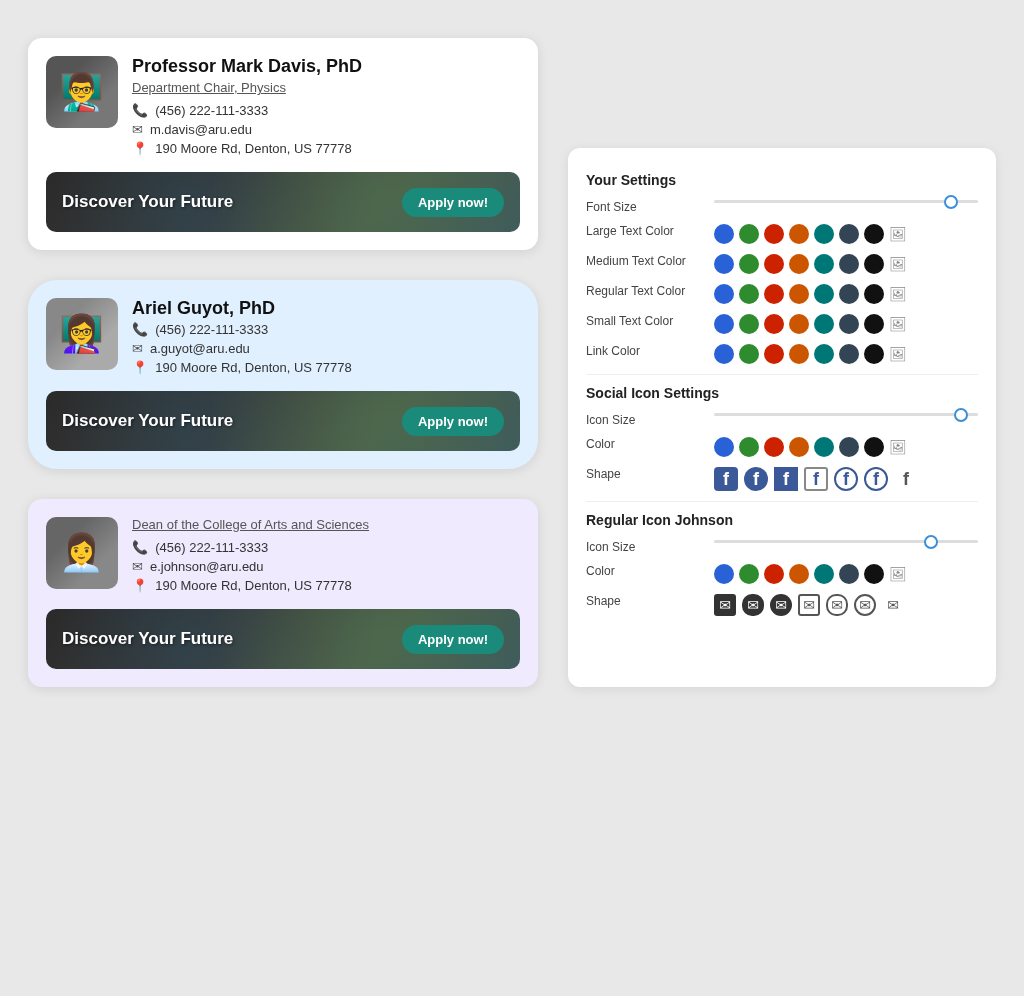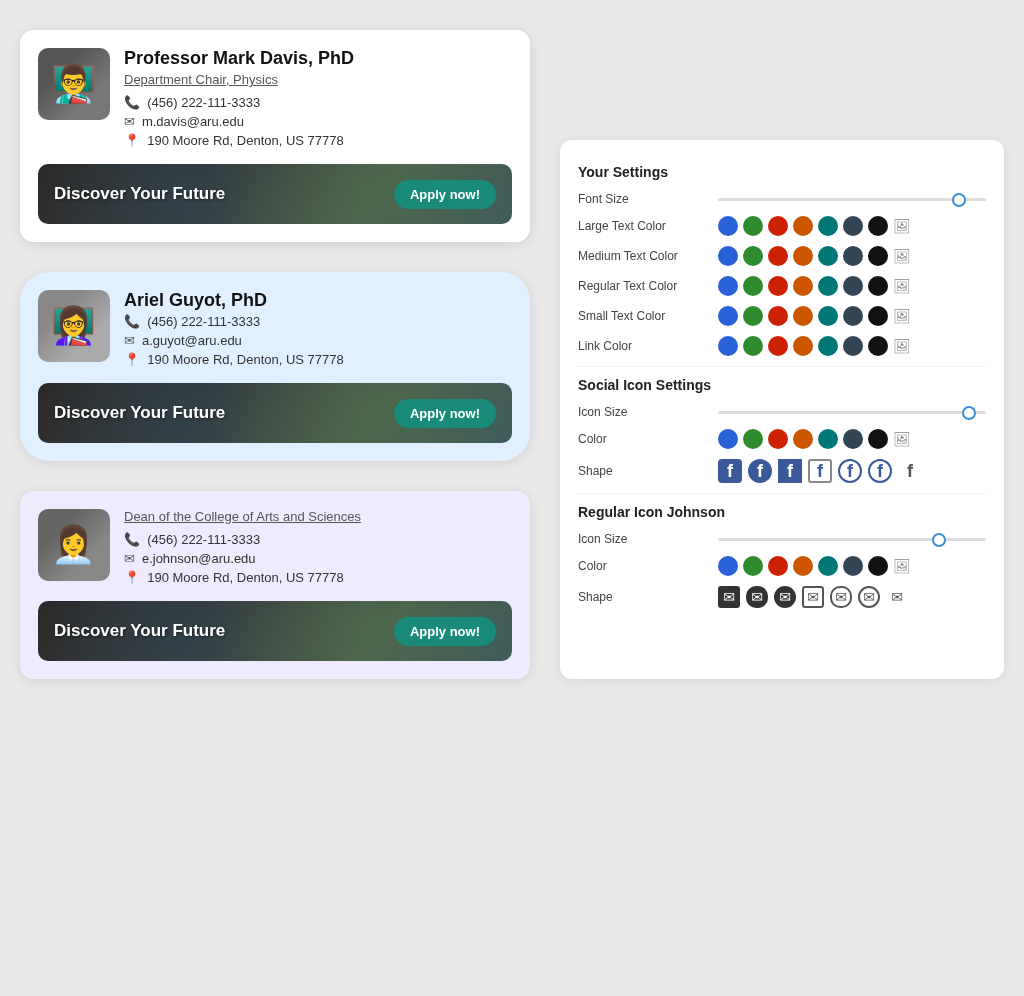--- a/index.html
+++ b/index.html
@@ -7,21 +7,21 @@
       background: #e8e8e8;
       font-family: Arial, sans-serif;
       width: 1024px;
       min-height: 996px;
       position: relative;
       overflow: hidden;
     }
 
     .main-container {
       display: flex;
-      padding: 20px;
+      padding: 28px;
       gap: 30px;
       width: 100%;
     }
 
     
     .left-panel {
       display: flex;
       flex-direction: column;
       gap: 30px;
       width: 510px;
@@ -193,23 +193,23 @@
     .settings-section-title {
       font-size: 14px;
       font-weight: 700;
       color: #222;
       margin-bottom: 12px;
       margin-top: 4px;
     }
 
     .settings-row {
       display: flex;
-      align-items: center;
+      align-items: flex-start;
       margin-bottom: 10px;
-      gap: 20px;
+      gap: 8px;
     }
 
     .settings-label {
       font-size: 12px;
       color: #444;
       width: 120px;
       flex-shrink: 0;
     }
 
     .slider-container {

